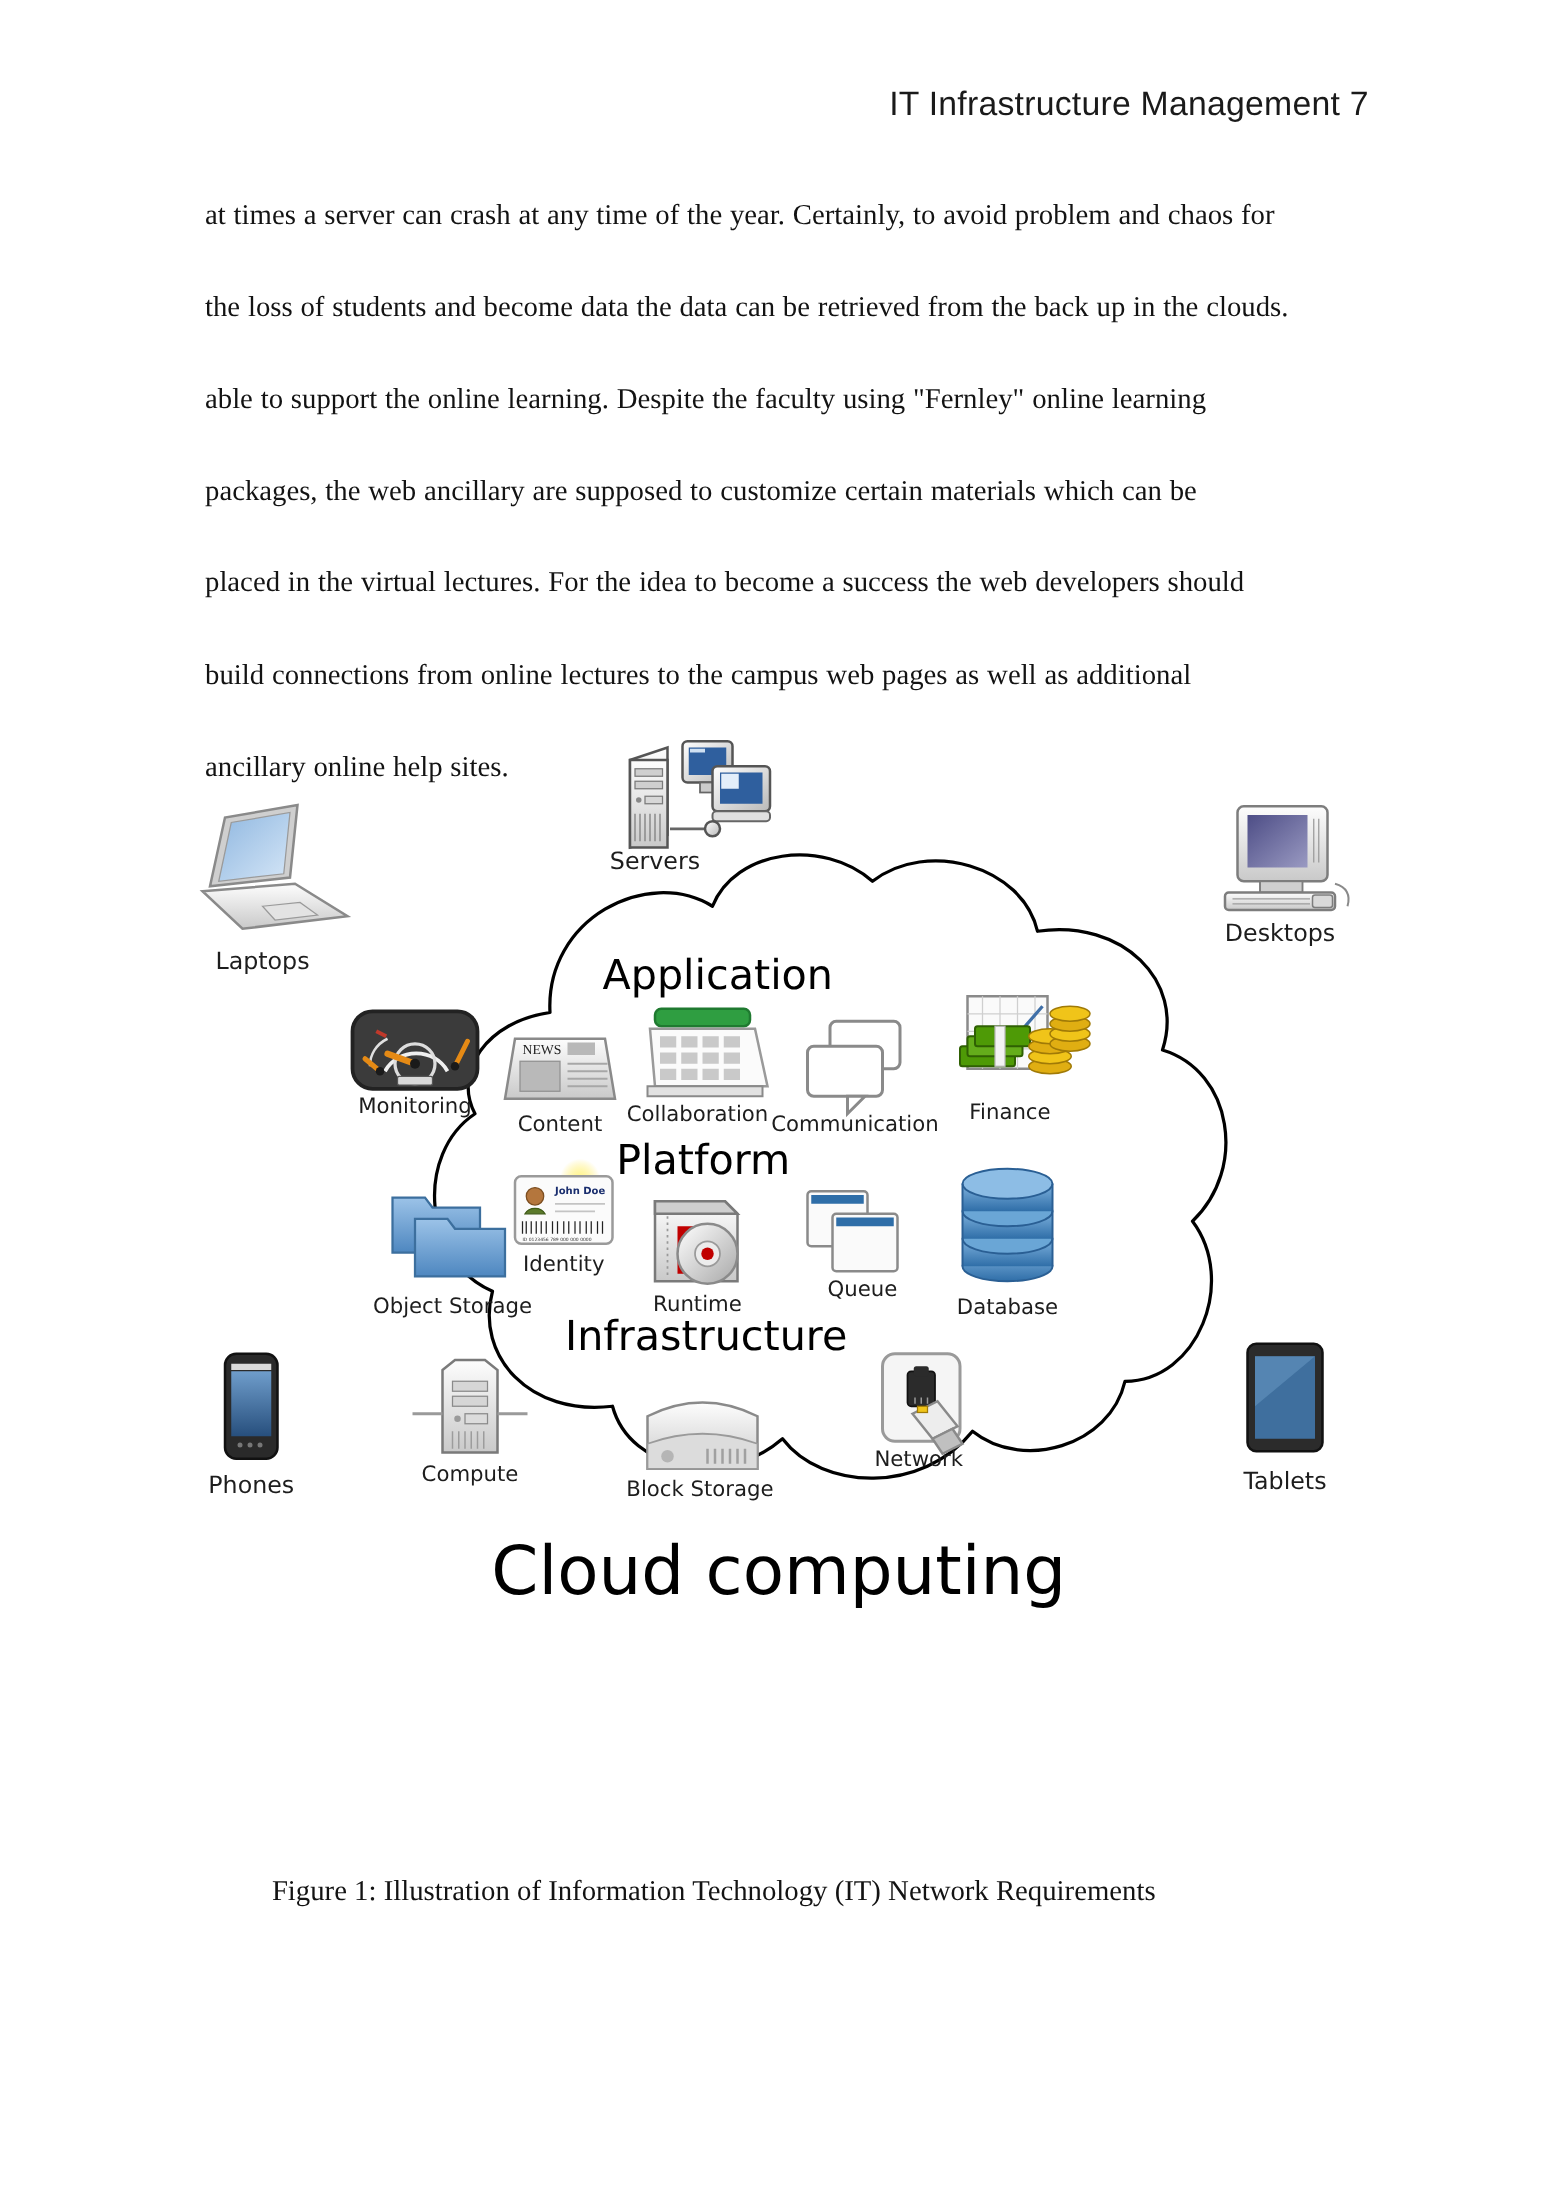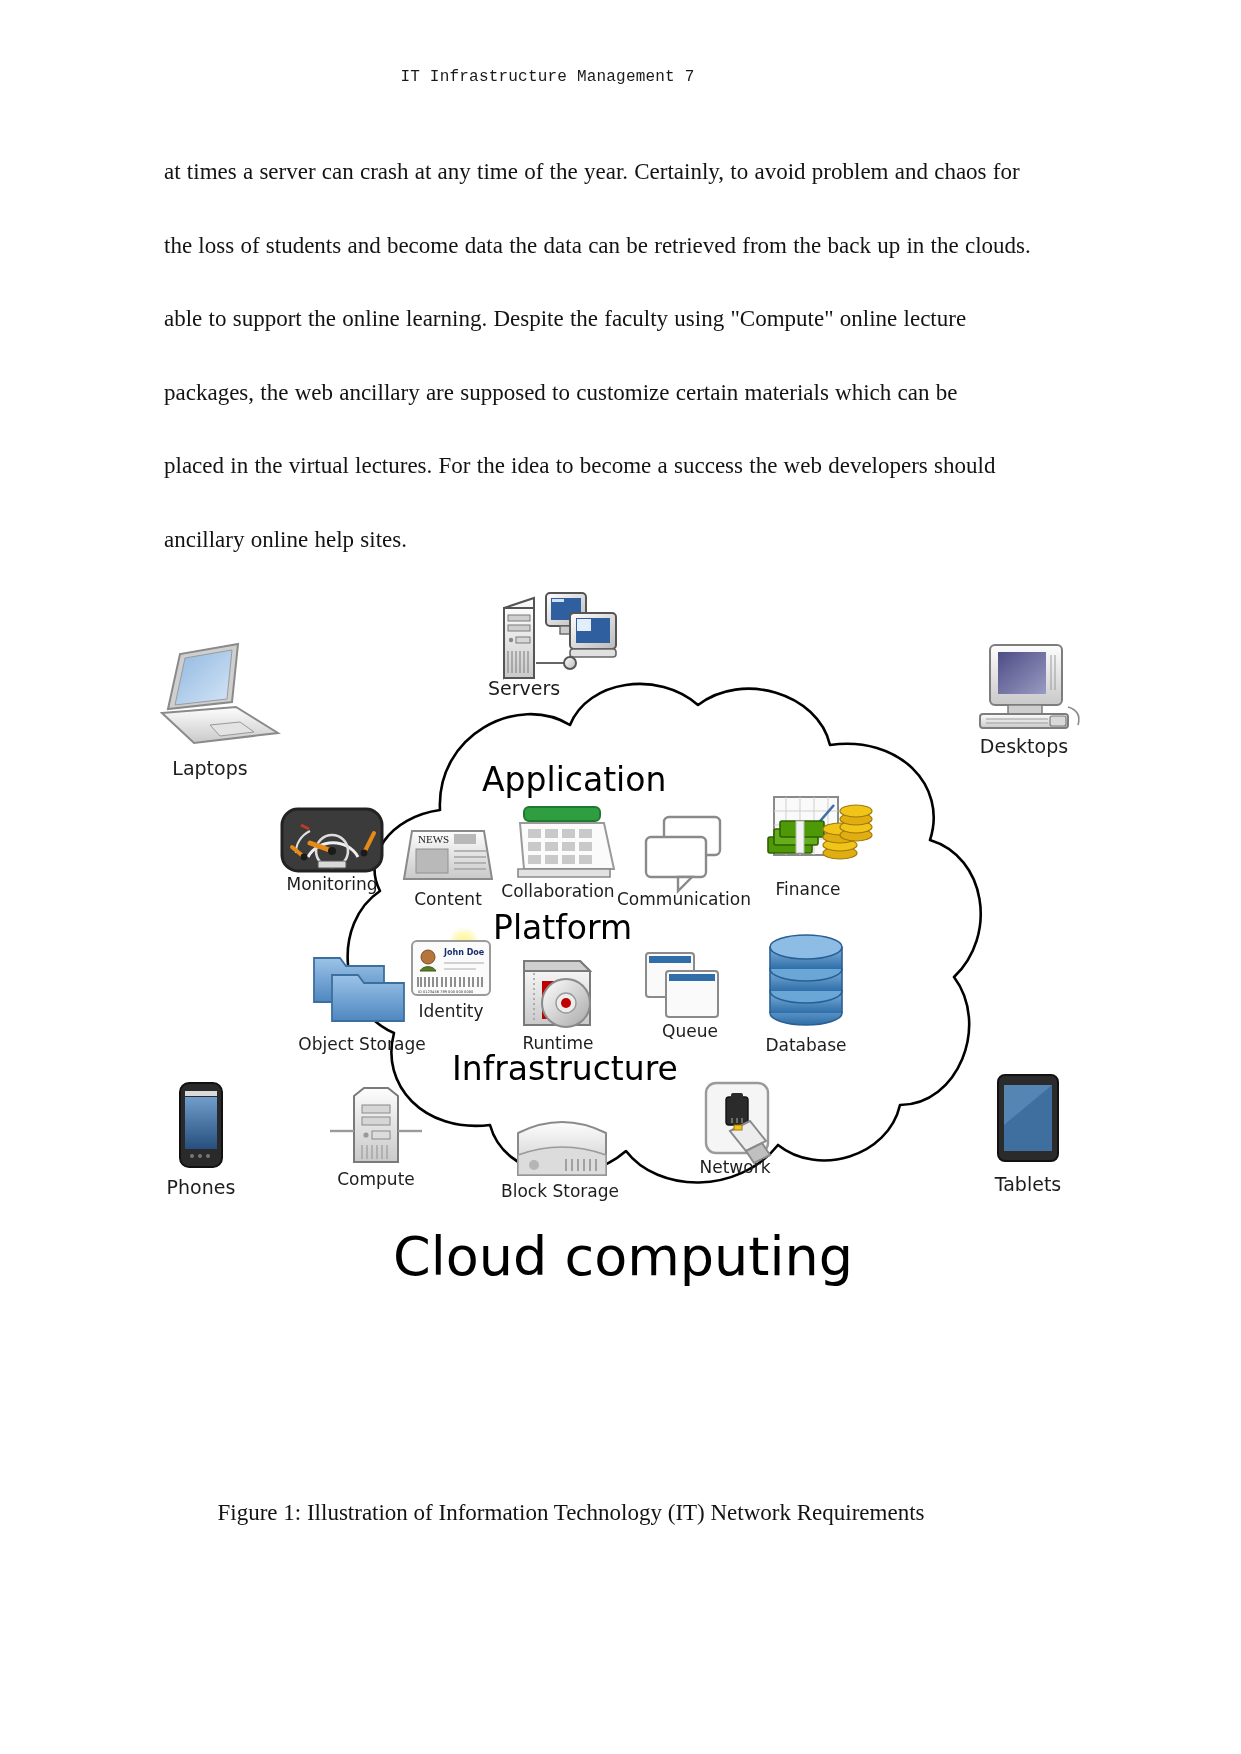--- a/index.html
+++ b/index.html
@@ -8,23 +8,23 @@
     background:#ffffff;
     font-family:"Liberation Serif",serif;
     position:relative;
     overflow:hidden;
   }
   .page{position:relative;width:1241px;height:1754px;}
 
   
   .header{
     position:absolute;top:68px;left:0;width:1095px;
-    text-align:center;
-    font-family:Liberation Mono, monospace;
-    font-size:16px;color:#1a1a1a;letter-spacing:.2px;
+    text-align:right;
+    font-family:Liberation Sans, sans-serif;
+    font-size:27px;color:#1a1a1a;letter-spacing:.2px;
   }
 
   
   .body-text{
     position:absolute;top:127px;left:148px;width:935px;
   }
   .body-text p{
     margin:16px;
     font-family:"Liberation Serif",serif;
     font-size:23px;
@@ -56,23 +56,24 @@
 </head>
 <body>
 
 <div class="page">
 
   <div class="header">IT Infrastructure Management 7</div>
 
   <div class="body-text">
     <p>at times a server can crash at any time of the year. Certainly, to avoid problem and chaos for</p>
     <p>the loss of students and become data the data can be retrieved from the back up in the clouds.</p>
-    <p>able to support the online learning. Despite the faculty using "Compute" online lecture</p>
+    <p>able to support the online learning. Despite the faculty using "Fernley" online learning</p>
     <p>packages, the web ancillary are supposed to customize certain materials which can be</p>
     <p>placed in the virtual lectures. For the idea to become a success the web developers should</p>
+    <p>build connections from online lectures to the campus web pages as well as additional</p>
     <p>ancillary online help sites.</p>
   </div>
 
   <div class="figure">
   <svg viewBox="0 0 1010 740" xmlns="http://www.w3.org/2000/svg">
     <defs>
       <linearGradient id="gMetal" x1="0" y1="0" x2="0" y2="1">
         <stop offset="0" stop-color="#fdfdfd"></stop>
             <stop offset="1" stop-color="#c9c9c9"></stop>
       </linearGradient>

